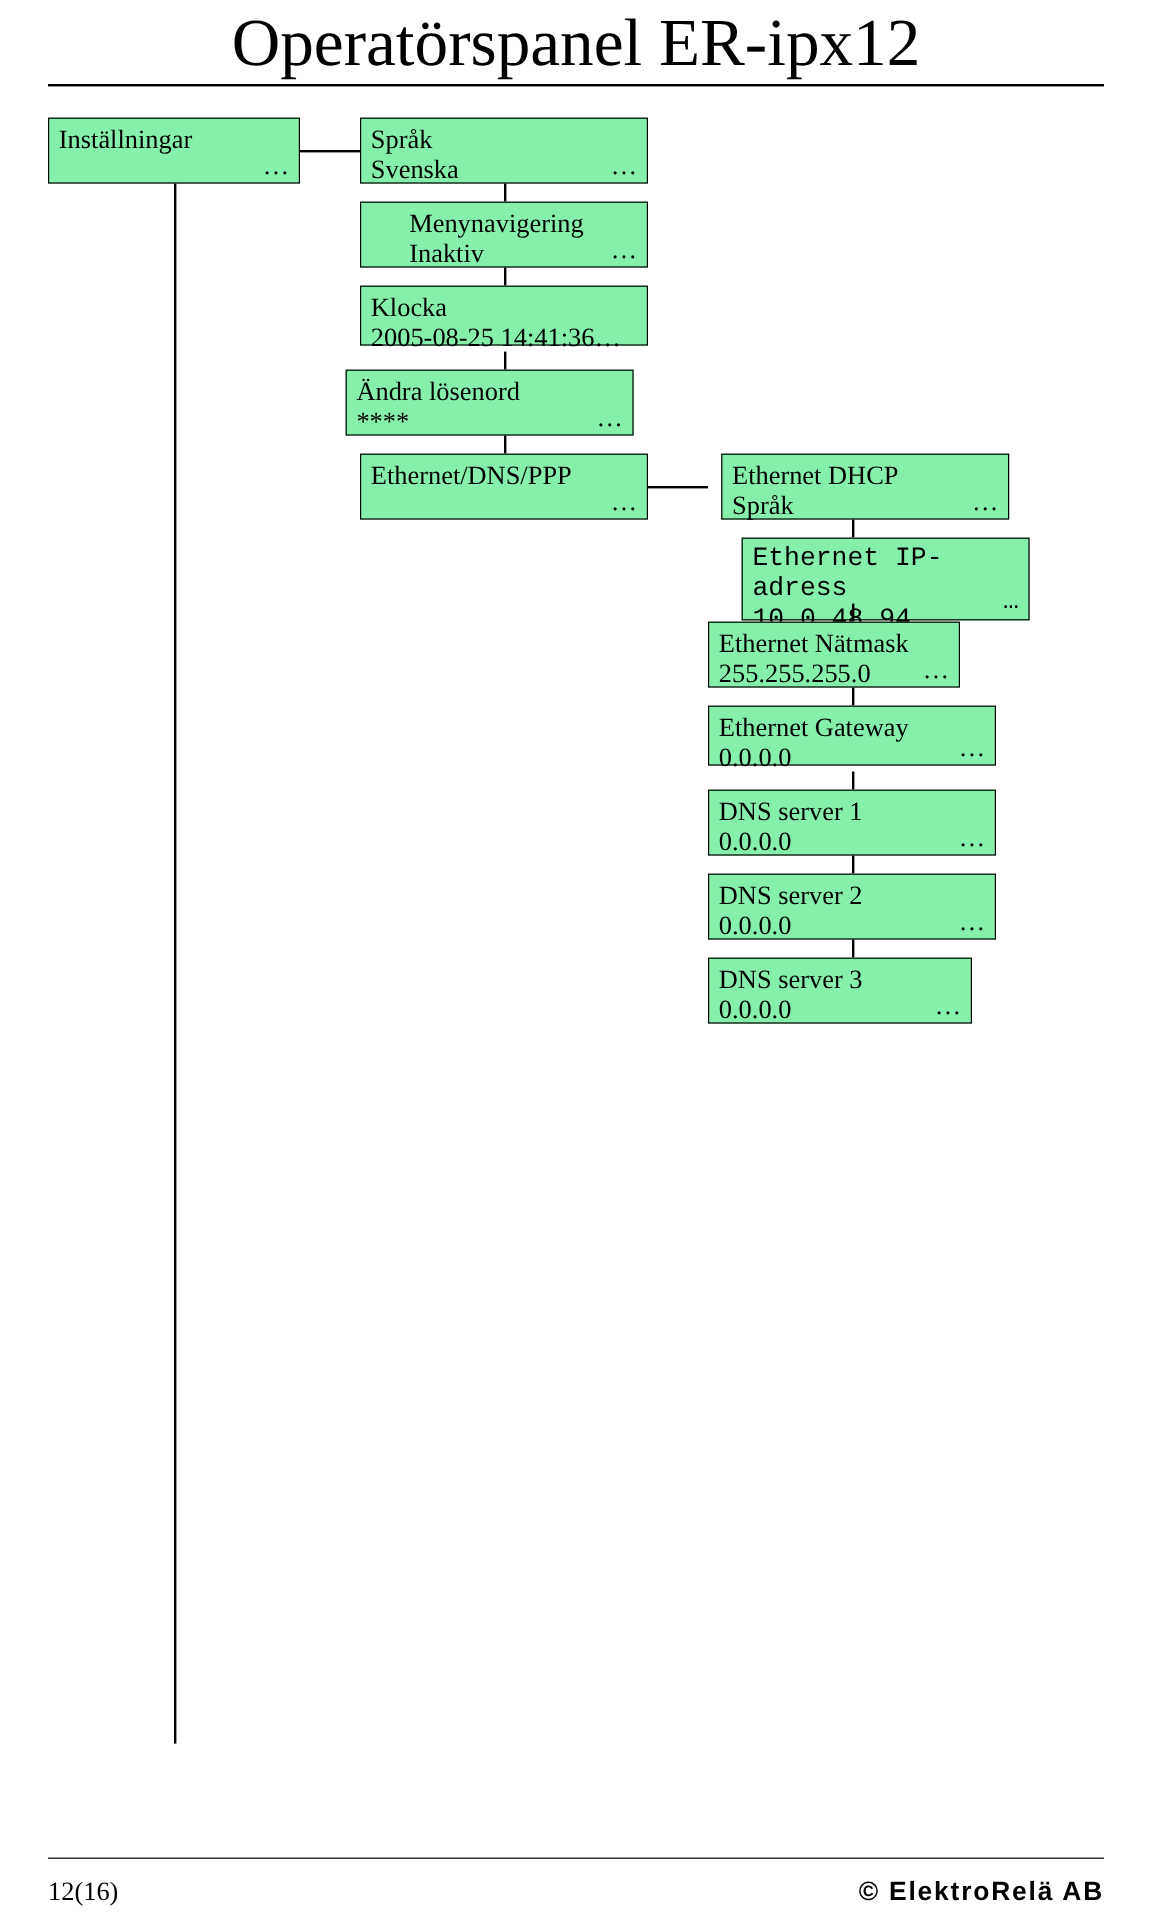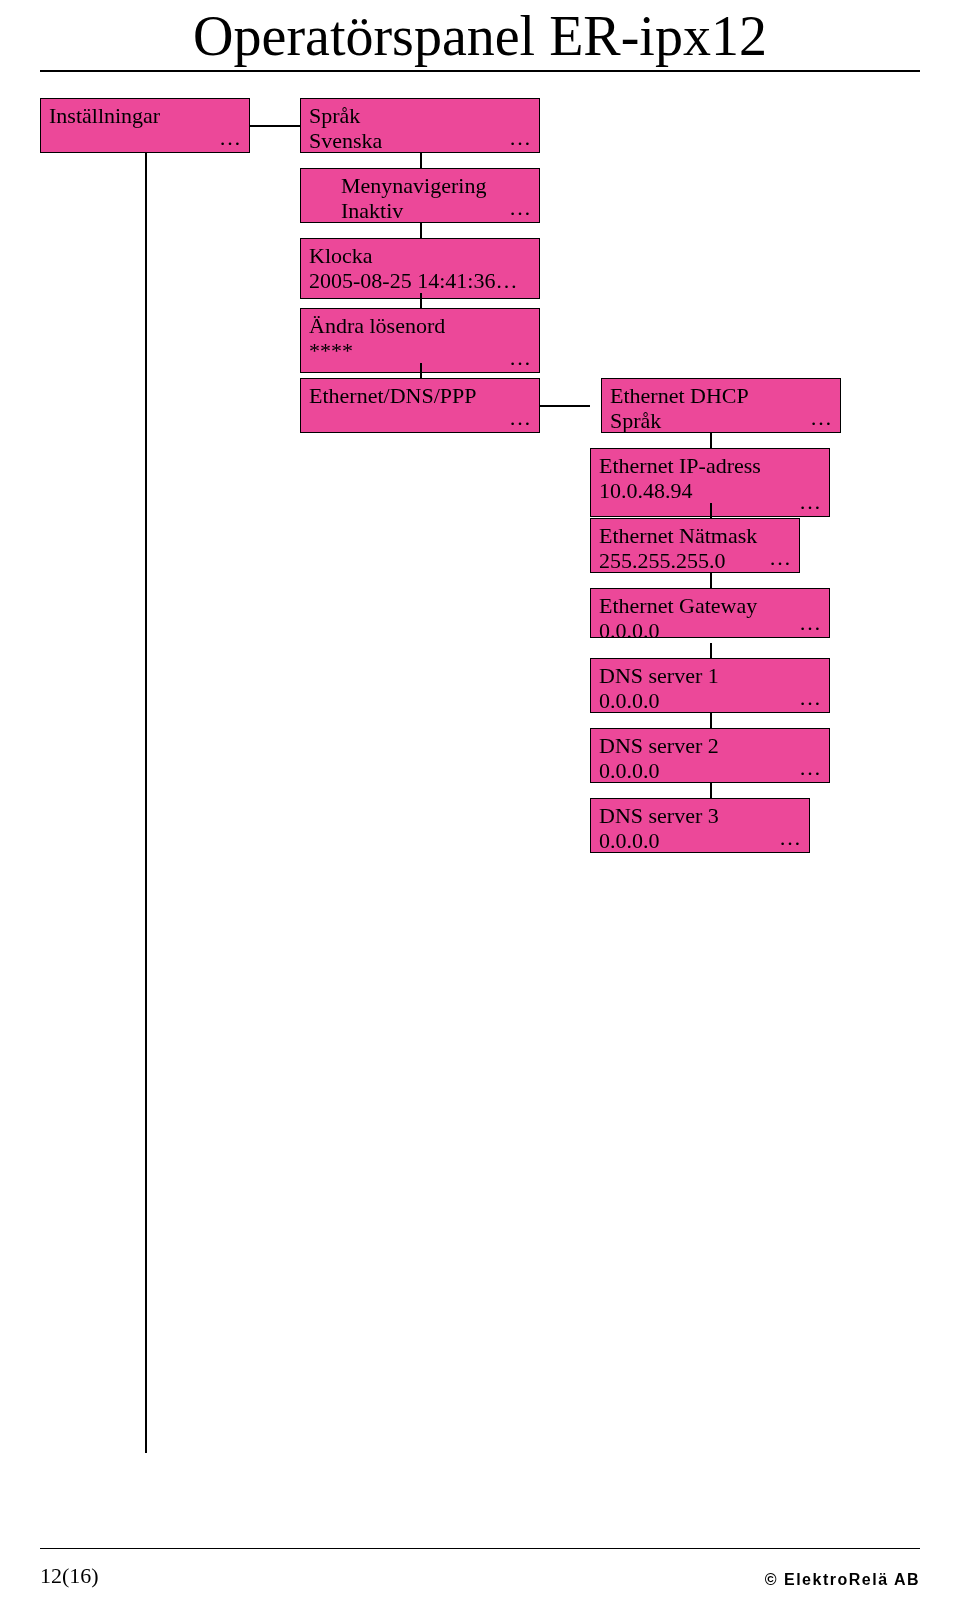--- a/index.html
+++ b/index.html
@@ -28,21 +28,21 @@
     border-top: 2px solid #000;
     margin: 2px 0 16px 0;
   }
   .diagram {
     position: relative;
     height: 1430px;
   }
   .box {
     position: absolute;
     border: 1.5px solid #000;
-    background: #ec4899;
+    background: #86efac;
     padding: 4px 8px 2px 8px;
     font-size: 22px;
     line-height: 1.15;
   }
   .box .ell { position:absolute; right:8px; bottom:2px; font-size:22px; }
   .line { position:absolute; background:#000; }
   .line.h { height:1.5px; }
   .line.v { width:1.5px; }
 
   .footer {
@@ -50,21 +50,21 @@
     left:40px; right:40px; bottom:20px;
     display:flex;
     justify-content:space-between;
     align-items:flex-end;
     font-size:22px;
   }
   .footer-right {
     font-family: Arial, Helvetica, sans-serif;
     font-weight: bold;
     letter-spacing: 1.5px;
-    font-size: 16px;
+    font-size: 22px;
     text-align: right;
   }
   .footer-rule {
     position:absolute;
     left:40px; right:40px; bottom:52px;
     border:none; border-top:1.5px solid #000;
   }
 </style>
 </head>
 <body>
@@ -92,48 +92,48 @@
 
     <div class="line v" style="left:380px; top:65px; height:15px;"></div>
 
     <div class="box" style="left:260px; top:80px; width:240px; height:55px;padding-left:40px;">
       <div>Menynavigering</div>
       <div>Inaktiv</div>
       <span class="ell">…</span>
     </div>
     <div class="line v" style="left:380px; top:135px; height:15px;"></div>
 
-    <div class="box" style="left:260px; top:150px; width:240px; height:61px;">
+    <div class="box" style="left:260px; top:150px; width:240px; height:50px;">
       <div>Klocka</div>
       <div>2005-08-25 14:41:36…</div>
     </div>
     <div class="line v" style="left:380px; top:205px; height:15px;"></div>
 
-    <div class="box" style="left:260px; top:220px; width:240px; height:65px;">
+    <div class="box" style="left:248px; top:220px; width:240px; height:55px;">
       <div>Ändra lösenord</div>
       <div>****</div>
       <span class="ell">…</span>
     </div>
     <div class="line v" style="left:380px; top:275px; height:15px;"></div>
 
     <div class="box" style="left:260px; top:290px; width:240px; height:55px;">
       <div>Ethernet/DNS/PPP</div>
       <span class="ell">…</span>
     </div>
 
     <div class="line h" style="left:500px; top:317px; width:50px;"></div>
 
     <div class="box" style="left:550px; top:290px; width:240px; height:55px;margin-left:11px;">
       <div>Ethernet DHCP</div>
       <div>Språk</div>
       <span class="ell">…</span>
     </div>
     <div class="line v" style="left:670px; top:345px; height:15px;"></div>
 
-    <div class="box" style="left:550px; top:360px; width:240px; height:69px;">
+    <div class="box" style="left:578px; top:360px; width:240px; height:69px;font-family:Liberation Mono, monospace;">
       <div>Ethernet IP-adress</div>
       <div>10.0.48.94</div>
       <span class="ell">…</span>
     </div>
     <div class="line v" style="left:670px; top:415px; height:15px;"></div>
 
     <div class="box" style="left:550px; top:430px; width:210px; height:55px;">
       <div>Ethernet Nätmask</div>
       <div>255.255.255.0</div>
       <span class="ell">…</span>

